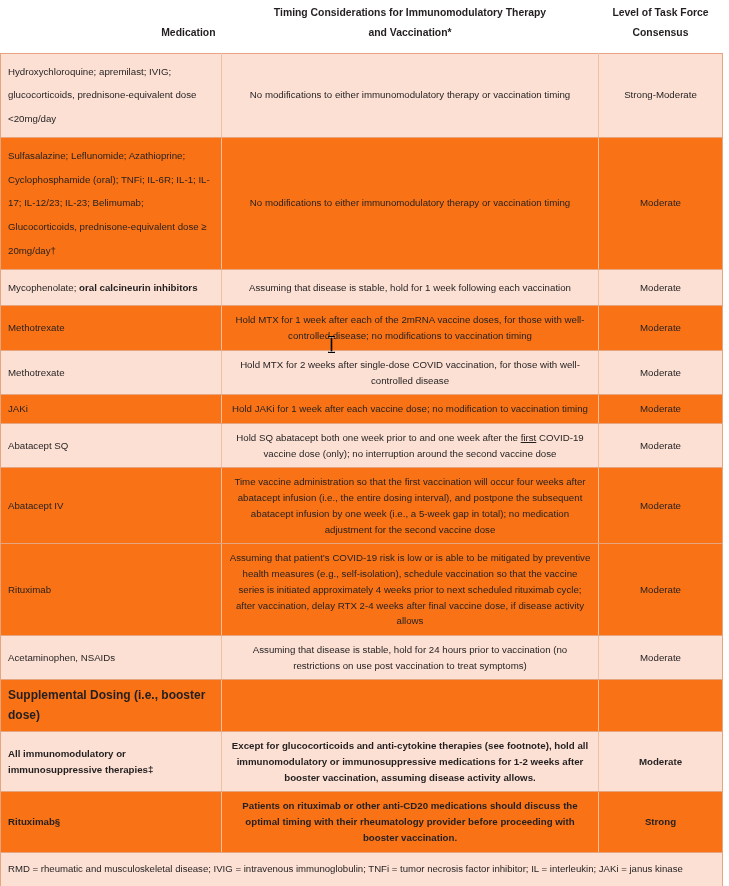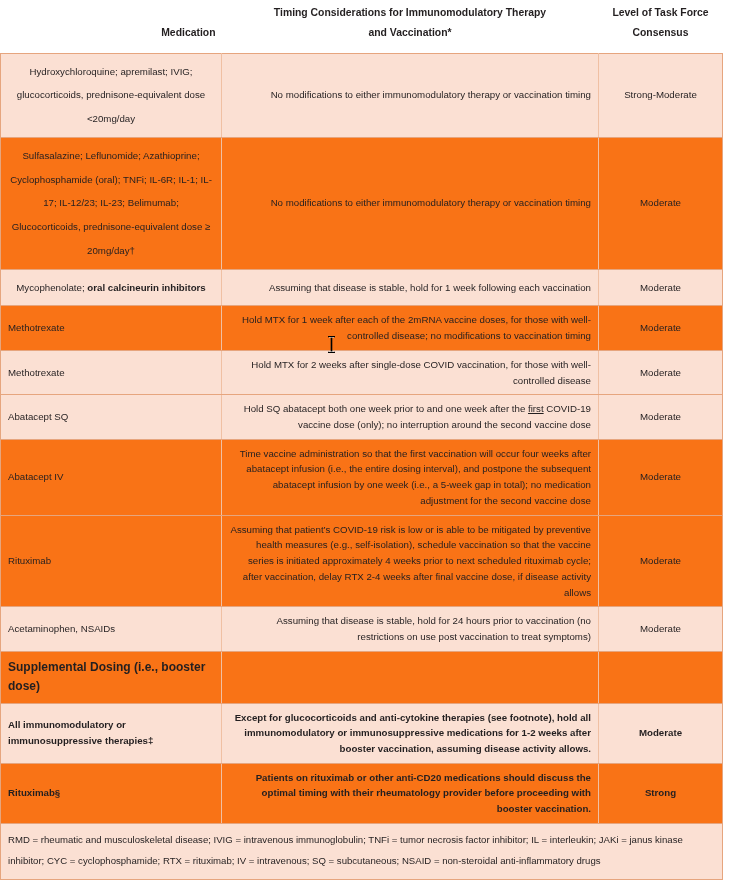--- a/index.html
+++ b/index.html
@@ -56,27 +56,27 @@
     padding: 6px 7px;
     font-size: 9.7px;
     line-height: 1.62;
     vertical-align: middle;
     color: #231f20;
   }
   tbody tr td:first-child { border-left: 1px solid #e6a57e; }
   tbody tr td:last-child  { border-right: 1px solid #e6a57e; }
 
   td.med   { text-align: left; }
-  td.time  { text-align: right; }
+  td.time  { text-align: center; }
   td.level { text-align: center; }
 
   tr.tint td { background: #fbe0d3; }
   tr.plain td { background: #f97316; }
 
-  tr.tall-med td.med { line-height: 2.45; text-align: center; }
+  tr.tall-med td.med { line-height: 2.45; }
 
   tr.bold td { font-weight: bold; }
 
   
   td.section {
     text-align: left;
     font-weight: bold;
     background: #ffffff;
     font-size: 12px;
   }
@@ -162,20 +162,25 @@
         <td class="time">Hold MTX for 1 week after each of the 2mRNA vaccine doses, for those with well-controlled disease; no modifications to vaccination timing</td>
         <td class="level">Moderate</td>
       </tr>
 
       <tr class="tint">
         <td class="med">Methotrexate</td>
         <td class="time">Hold MTX for 2 weeks after single-dose COVID vaccination, for those with well-controlled disease</td>
         <td class="level">Moderate</td>
       </tr>
 
+      <tr class="plain">
+        <td class="med">JAKi</td>
+        <td class="time">Hold JAKi for 1 week after each vaccine dose; no modification to vaccination timing</td>
+        <td class="level">Moderate</td>
+      </tr>
 
       <tr class="tint">
         <td class="med">Abatacept SQ</td>
         <td class="time"><span>Hold SQ abatacept both one week prior to and one week after the </span><u>first</u><span> COVID-19 vaccine dose (only); no interruption around the second vaccine dose</span></td>
         <td class="level">Moderate</td>
       </tr>
 
       <tr class="plain">
         <td class="med">Abatacept IV</td>
         <td class="time">Time vaccine administration so that the first vaccination will occur four weeks after abatacept infusion (i.e., the entire dosing interval), and postpone the subsequent abatacept infusion by one week (i.e., a 5-week gap in total); no medication adjustment for the second vaccine dose</td>

